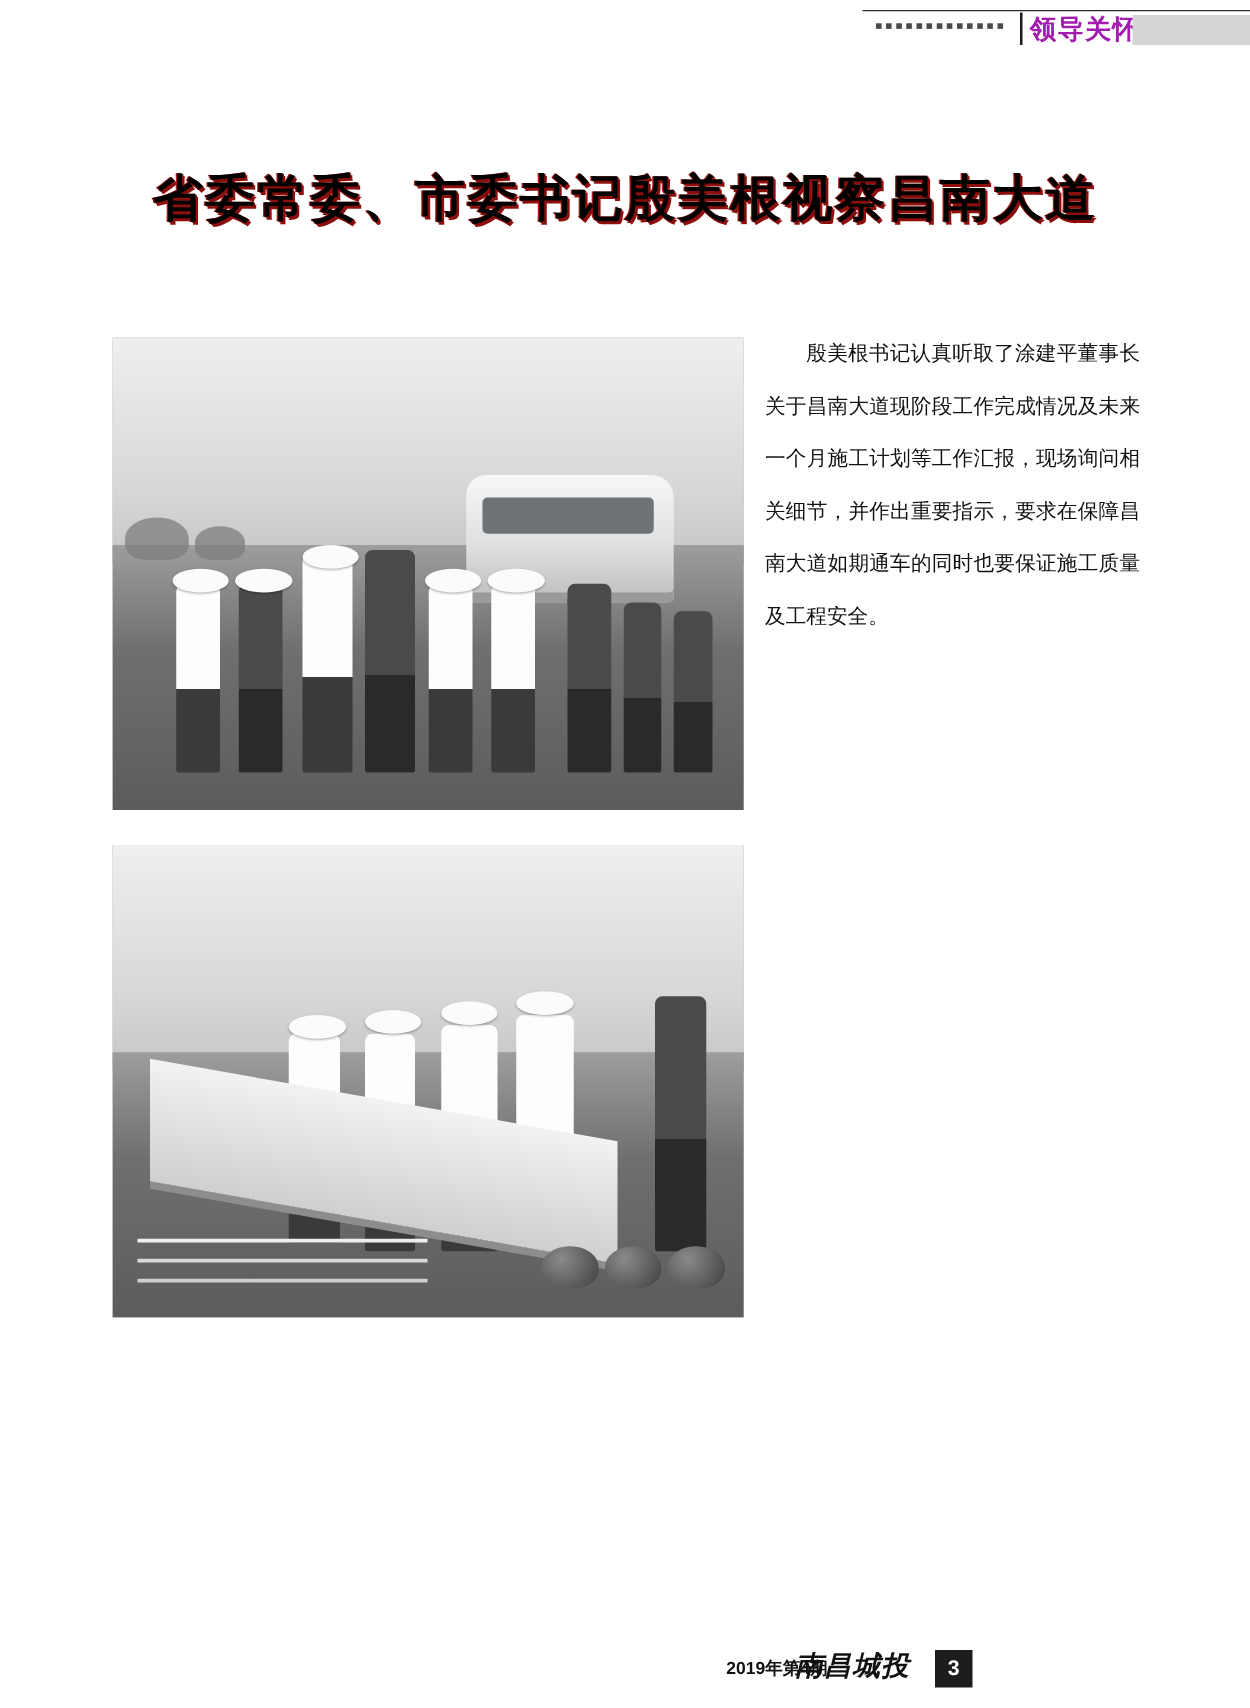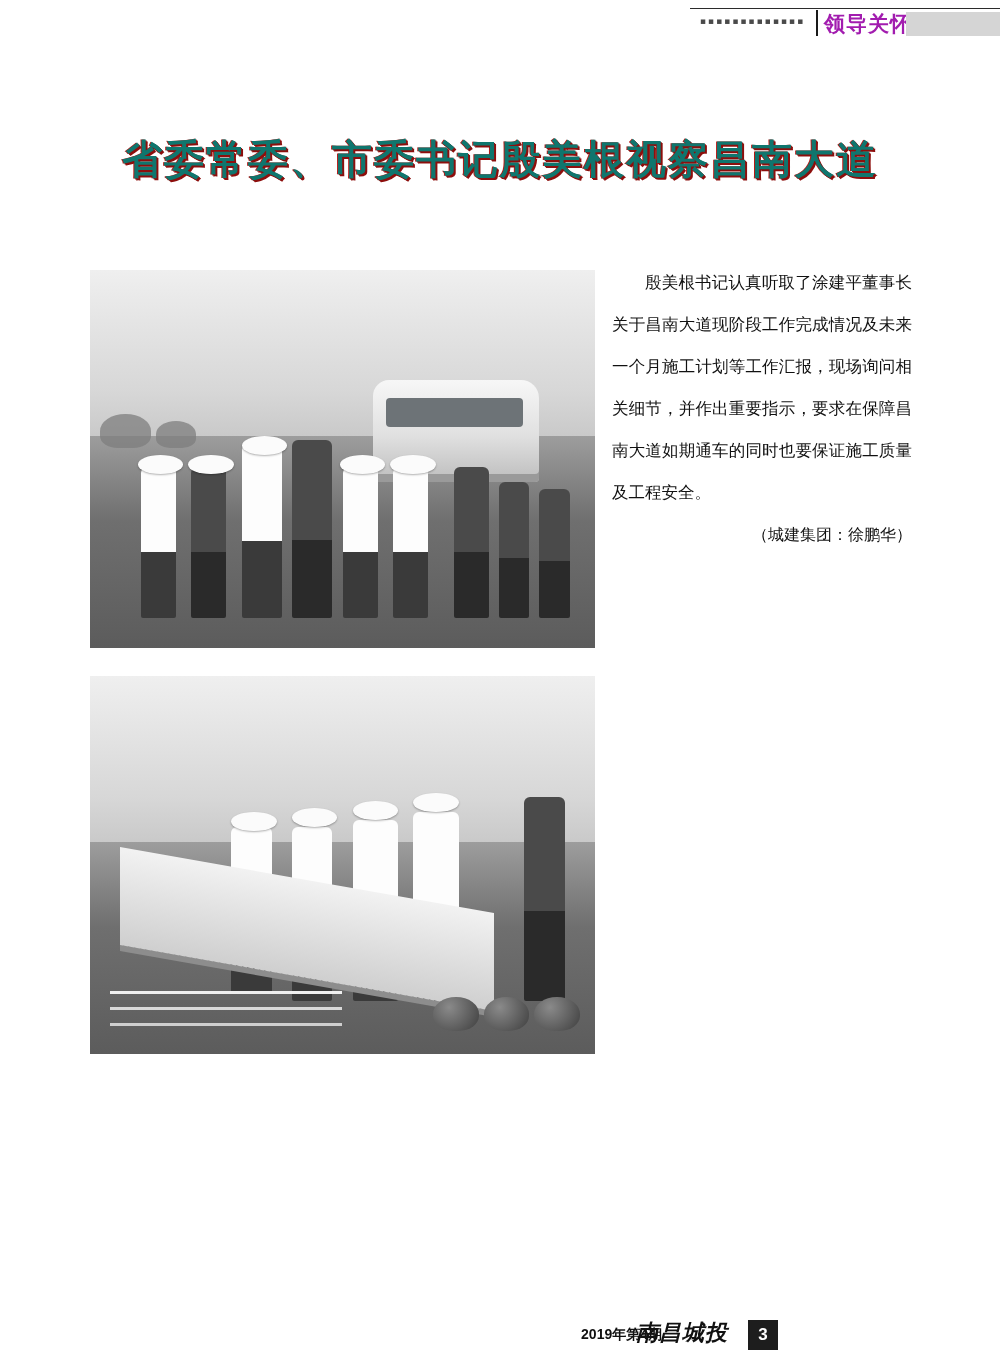--- a/index.html
+++ b/index.html
@@ -74,21 +74,21 @@
     background: #d5d5d5;
   }
 
   
   .article-title {
     position: absolute;
     top: 104px;
     left: 70px;
     width: 860px;
     text-align: center;
-    color: #0f766e;
+    color: #000000;
     font-family: "Liberation Sans", sans-serif;
     font-weight: 700;
     font-size: 40px;
     line-height: 56px;
     letter-spacing: 2px;
     text-shadow:
       1px 1px 0 #8d0f0d,
       2px 2px 0 #8d0f0d,
       -1px 0 0 #b51a17;
   }
@@ -344,20 +344,19 @@
   <div class="ph-person dark" style="left:86%; top:32%; height:54%; width:8%;"></div>
   <div class="ph-slab"></div>
   <div class="ph-rail"></div>
   <div class="ph-helmet" style="left:68%;"></div>
   <div class="ph-helmet" style="left:78%;"></div>
   <div class="ph-helmet" style="left:88%;"></div>
 </div>
 
 <div class="body-col">
   <p>殷美根书记认真听取了涂建平董事长关于昌南大道现阶段工作完成情况及未来一个月施工计划等工作汇报，现场询问相关细节，并作出重要指示，要求在保障昌南大道如期通车的同时也要保证施工质量及工程安全。</p>
-  <p class="sig">（城建集团：徐鹏华）</p>
 </div>
 
 <div class="footer">
   <div class="footer-issue">2019年第4期</div>
   <div class="footer-brand">南昌城投</div>
   <div class="footer-page">3</div>
 </div>
 
 </body></html>

